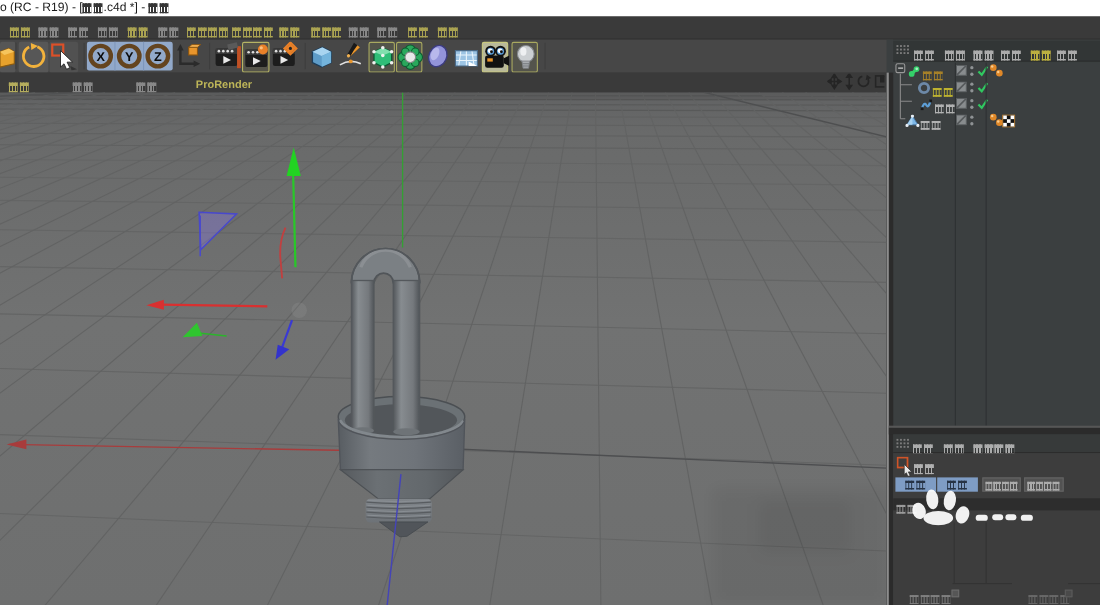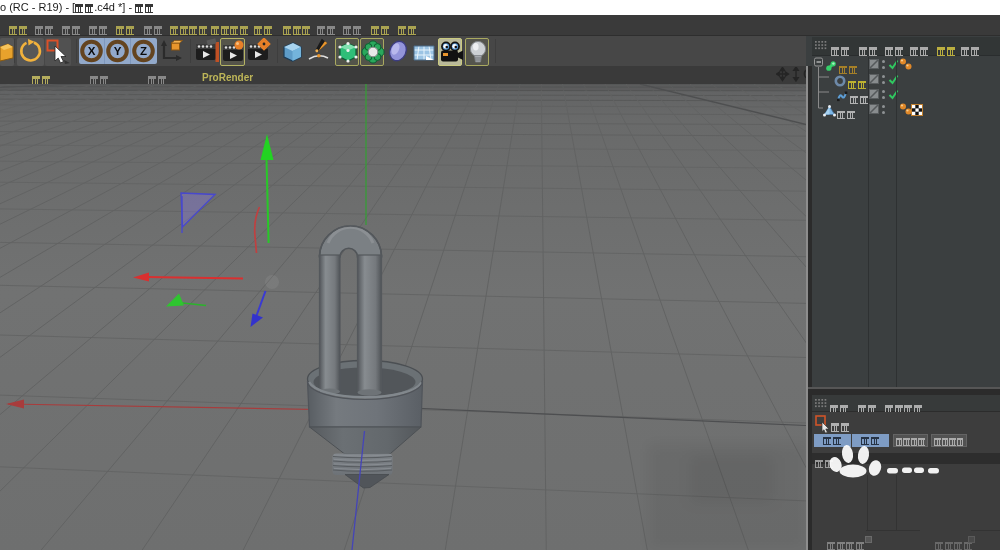--- a/index.html
+++ b/index.html
@@ -7,21 +7,21 @@
 background: repeating-linear-gradient(90deg, currentColor 0 1.2px, rgba(0,0,0,0) 1.2px 2.6px),
  linear-gradient(0deg, currentColor 0 1.2px, rgba(0,0,0,0) 1.2px 6px, currentColor 6px 9px); }
 .cj.s6 { width:6.5px; height:7.5px; margin-right:1px; }
 .cj.s8 { width:8px; height:8.5px; }
 .mi { position:absolute; top:5px; height:10px; }
 #titlebar { position:absolute; left:0; top:0; width:1000px; height:15px; background:#ffffff; color:#1b1b1b; font-size:11px; }
 #menubar { position:absolute; left:0; top:15px; width:1000px; height:21px; background:#3a3a3a; border-bottom:1px solid #2e2e2e; }
 #menubar .mi { top:6px; }
 #toolbar { position:absolute; left:0; top:36px; width:812px; height:30px; background:#474747; }
 .tbtn { position:absolute; top:2px; height:28px; border-radius:2px; }
-#vpmenubar { position:absolute; left:0; top:66px; width:806px; height:18px; background:#3a3a3a;margin-left:24px; }
+#vpmenubar { position:absolute; left:0; top:66px; width:806px; height:18px; background:#3a3a3a; }
 #vpwrap { position:absolute; left:0; top:84px; width:806px; height:466px; }
 #rpanel { position:absolute; left:806px; top:36px; width:194px; height:514px; background:#3b3f40; }
 #rsep { position:absolute; left:806px; top:66px; width:6px; height:484px; background:#2b2b2b; border-left:2px solid #8d8d8d; }
 #ommenu { position:absolute; left:812px; top:37px; width:188px; height:19px; background:#323636; border-bottom:1px solid #2a2d2e; }
 #omtree { position:absolute; left:812px; top:57px; width:188px; height:330px; background:#3b3f40; }
 #omend { position:absolute; left:808px; top:387px; width:192px; height:2px; background:#565656; }
 #omgap { position:absolute; left:808px; top:389px; width:192px; height:6px; background:#2b2b2b; }
 #ammenu { position:absolute; left:812px; top:395px; width:188px; height:17px; background:#373a3a; border-bottom:1px solid #2c2c2c; }
 #ambody { position:absolute; left:812px; top:412px; width:188px; height:138px; background:#3d3d3d; }
 .vdot { position:absolute; width:3.4px; height:3.4px; border-radius:50%; background:#8e9294; }

